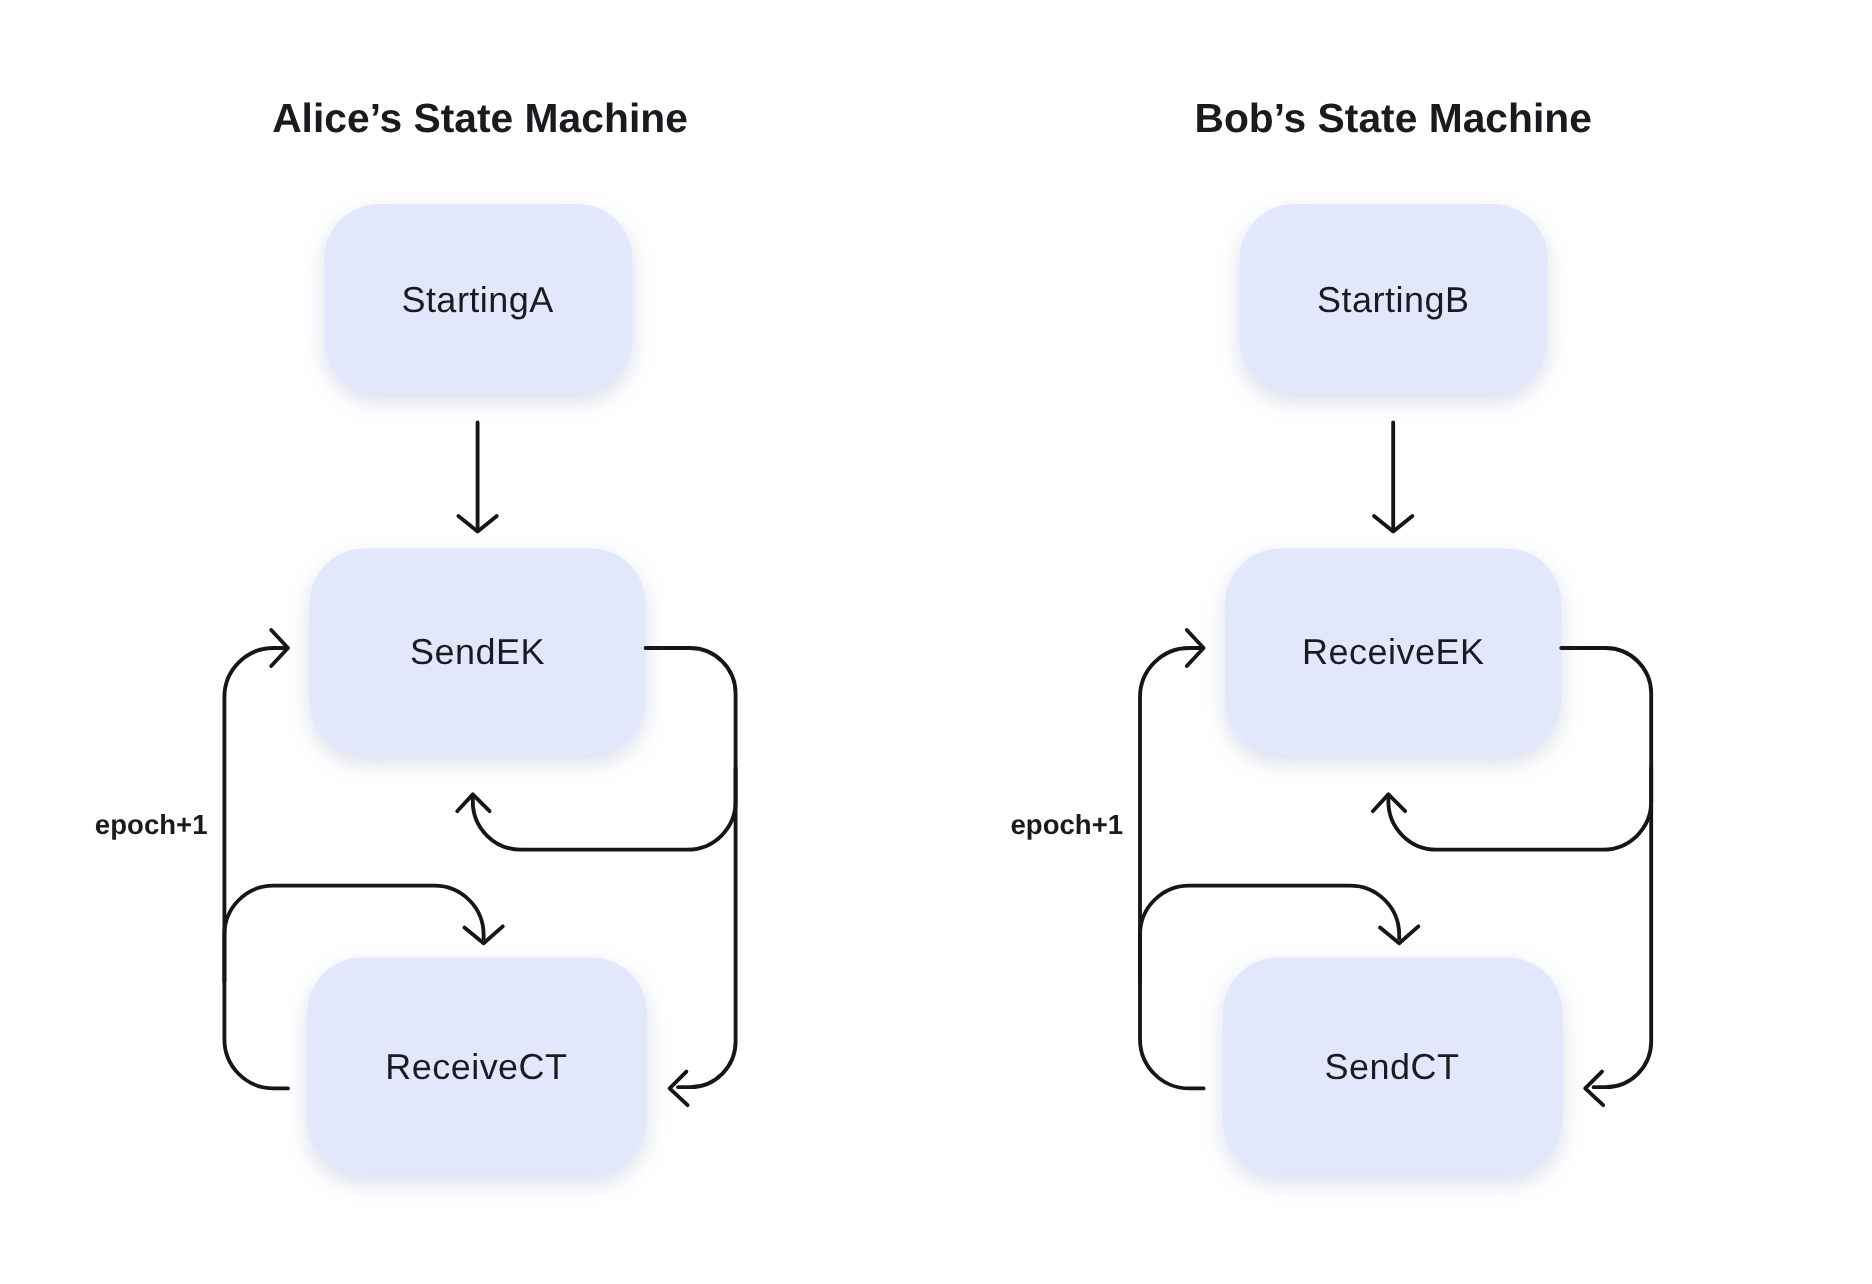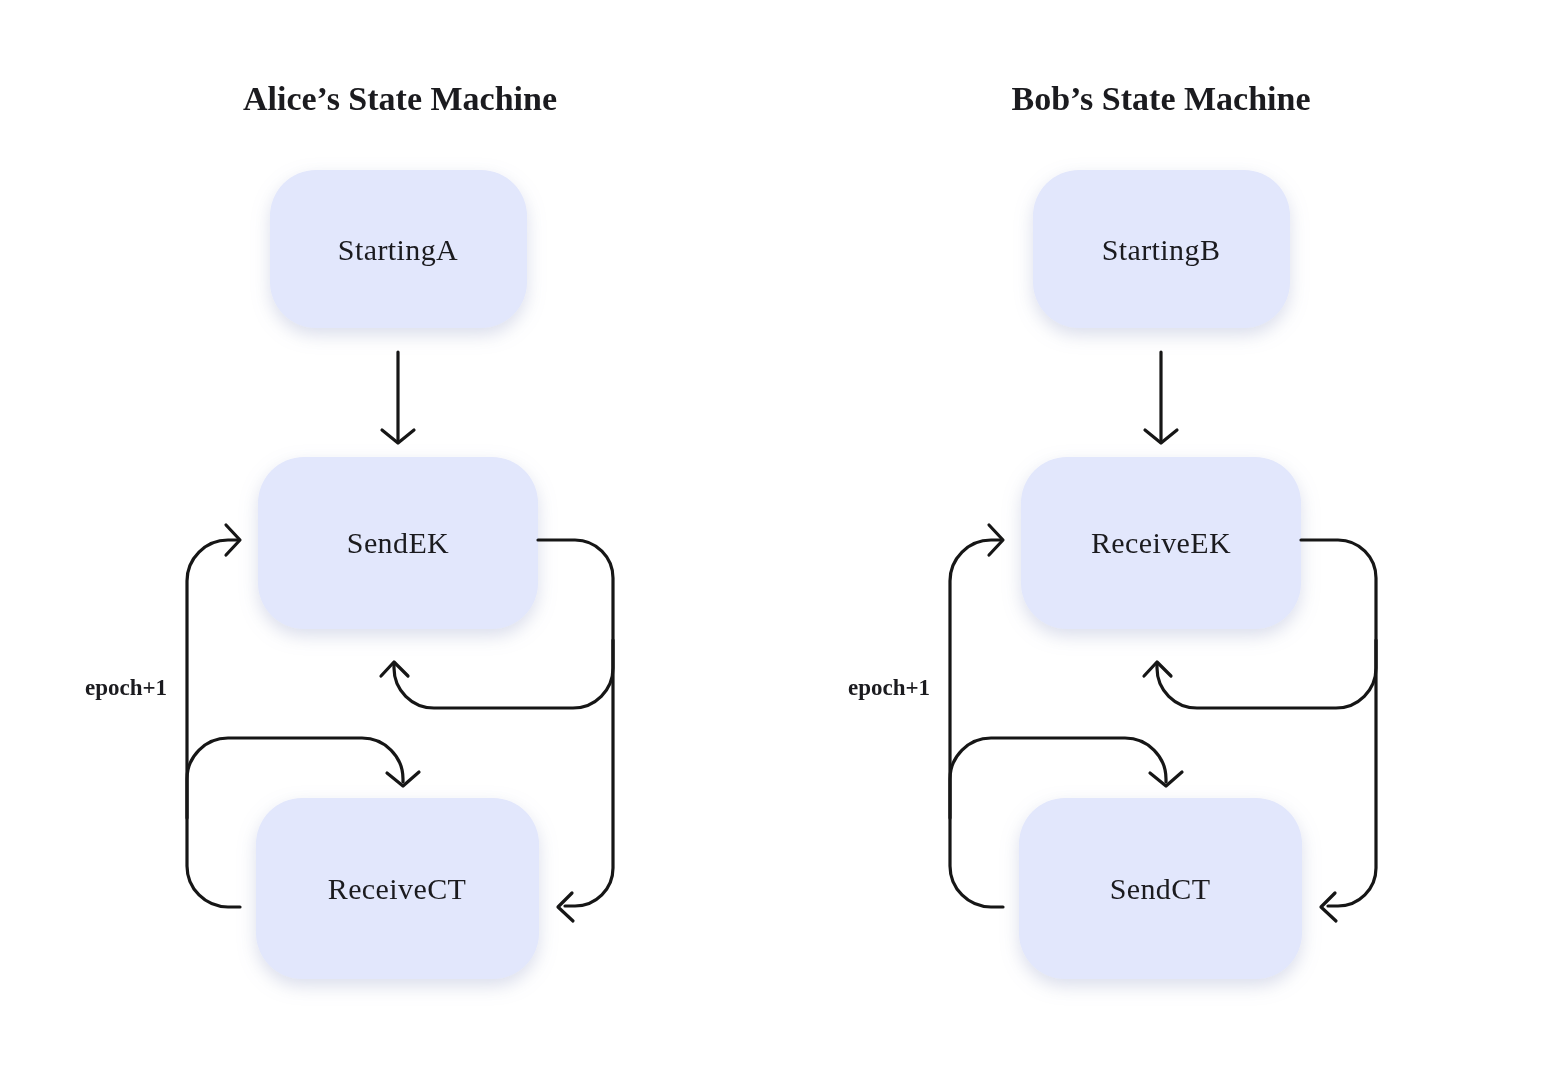--- a/index.html
+++ b/index.html
@@ -8,21 +8,21 @@
     --text: #1B1B1F;
     --background: #FFFFFF;
   }
   html, body { margin: 0; padding: 0; }
   body { background: var(--background); }
   .canvas {
     position: relative;
     width: 1560px;
     height: 1070px;
     background: var(--background);
-    font-family: Liberation Serif, serif;
+    font-family: Liberation Sans, sans-serif;
     overflow: hidden;
   }
   svg { display: block; }
   .title {
     font-size: 34px;
     font-weight: bold;
     fill: var(--text);
     text-anchor: middle;
   }
   .state-label {

